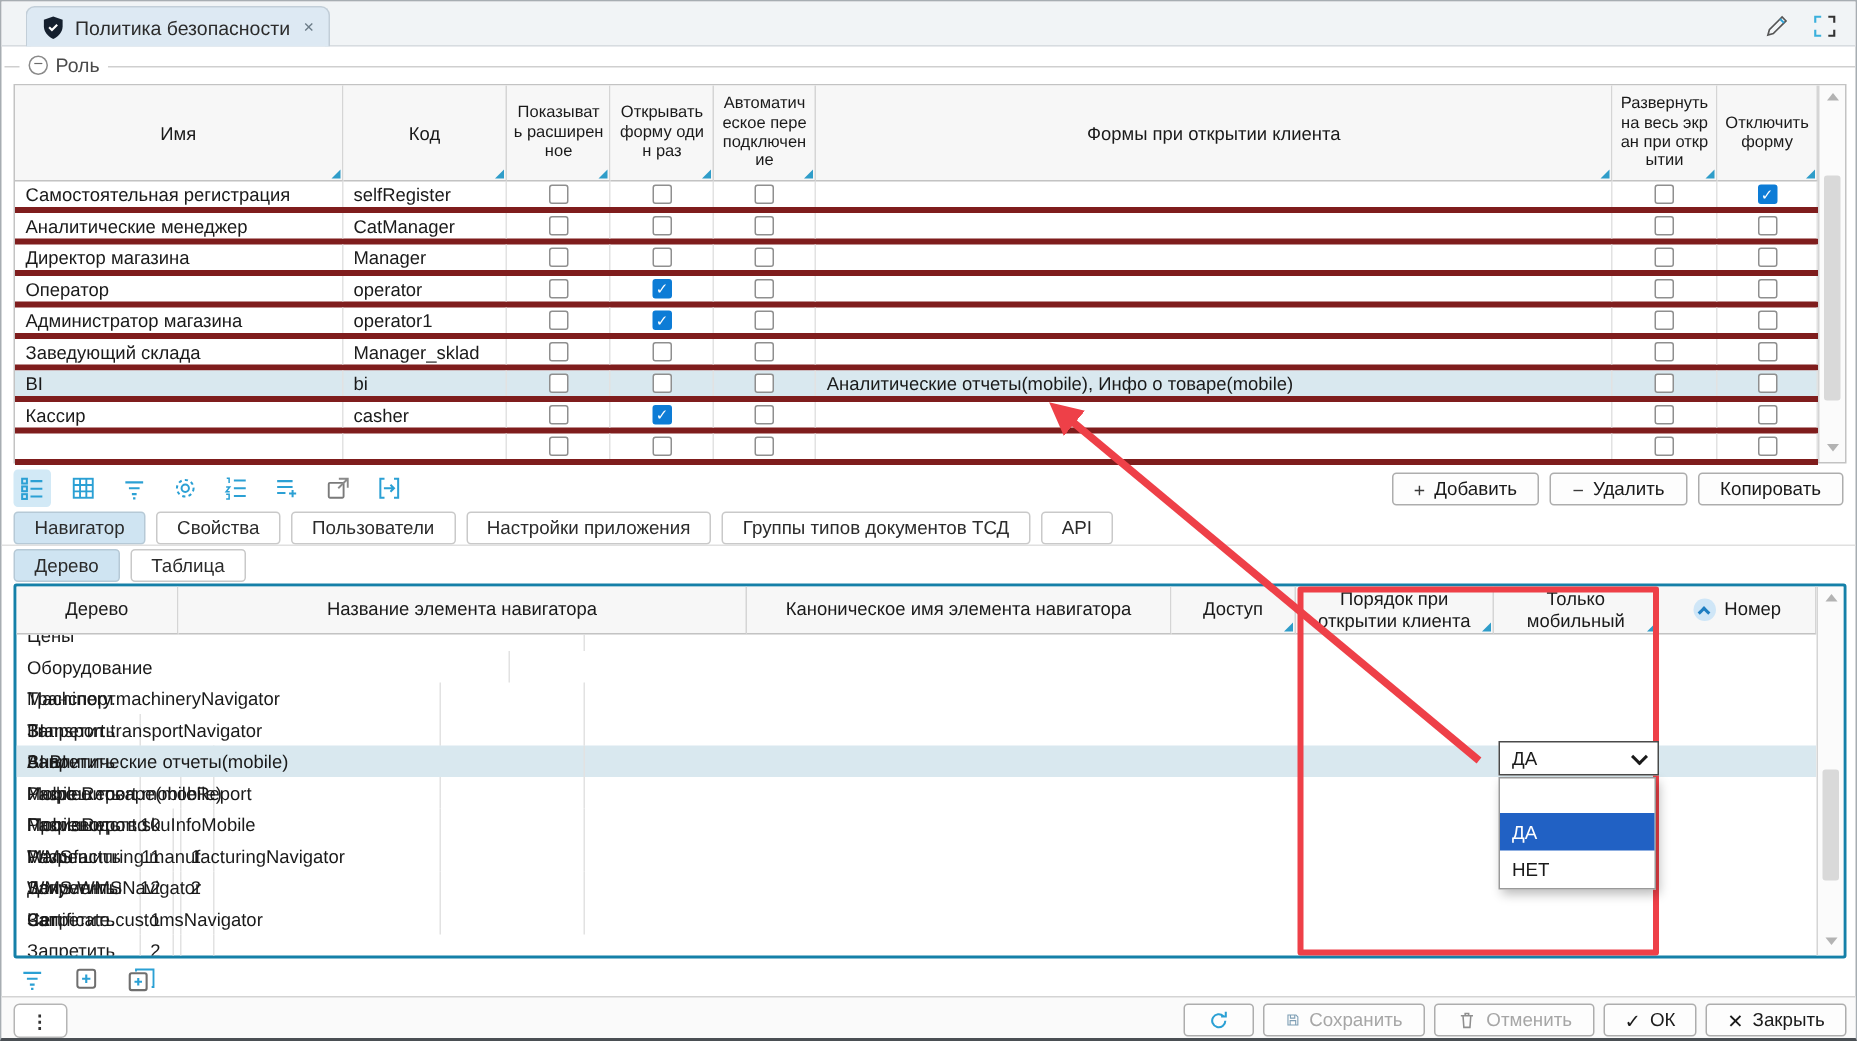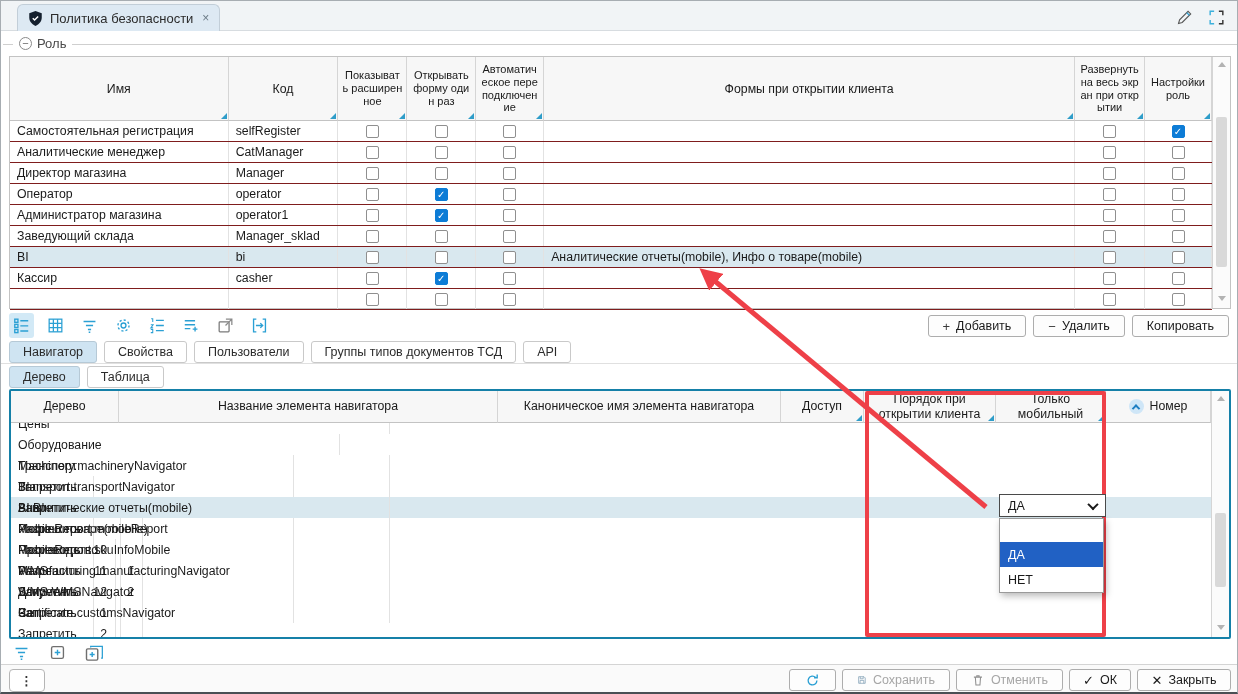--- a/index.html
+++ b/index.html
@@ -27,21 +27,21 @@
   .hcell { position:relative; background:#f7f7f7; border-right:1px solid #d5d5d5; border-bottom:1px solid #c3c3c3;
     display:flex; align-items:center; justify-content:center; text-align:center; overflow:hidden; padding:2px 4px; }
   .hcell.narrow { font-size:11px; word-break:break-all; line-height:1.18; }
   .sort-tri { position:absolute; right:1px; bottom:1px; width:0; height:0; border-left:6px solid transparent; border-bottom:6px solid #2f9dc9; }
   .cb { width:13px; height:13px; border:1px solid #8f8f8f; border-radius:2px; background:#fff; display:inline-flex; align-items:center; justify-content:center; font-size:10px; color:#fff; }
   .cb.checked { background:#0d7cd6; border-color:#0d7cd6; }
 
   
   .rtable { position:absolute; left:8px; top:55px; width:1222px; height:253px; border:1px solid #c3c3c3; background:#fff; }
   .rt-header { display:flex; height:64px; margin-right:18px; }
-  .rt-body .trow { display:flex; height:21px; border-bottom:1px solid #7f1d1d; }
+  .rt-body .trow { display:flex; height:21px; border-bottom:4px solid #7f1d1d; }
   .rt-body { margin-right:18px; }
   .trow .cell { border-right:1px solid #e2e2e2; display:flex; align-items:center; overflow:hidden; white-space:nowrap; }
   .trow.sel { background:#d9e8ef; }
   .cell.txt { padding-left:7px; }
   .cell.ctr { justify-content:center; }
 
   .vscroll { position:absolute; right:0; top:0; bottom:0; width:18px; border-left:1px solid #d5d5d5; background:#fbfbfb; }
   .vs-up, .vs-down { position:absolute; left:5px; width:0; height:0; border-left:4px solid transparent; border-right:4px solid transparent; }
   .vs-up { border-bottom:5px solid #b3b3b3; }
   .vs-down { border-top:5px solid #b3b3b3; }
@@ -167,21 +167,21 @@
         </div>
         <div class="hcell" style="width: 532px;">
           <span>Формы при открытии клиента</span>
           <span class="sort-tri"></span>
         </div>
         <div class="hcell narrow" style="width: 70px;">
           <span>Развернуть на весь экран при открытии</span>
           <span class="sort-tri"></span>
         </div>
         <div class="hcell narrow" style="width: 67px;">
-          <span>Настройки роль</span>
+          <span>Отключить форму</span>
           <span class="sort-tri"></span>
         </div>
       </div>
     <div class="rt-body">
         <div class="trow">
           <div class="cell txt" style="width: 219px;">Самостоятельная регистрация</div>
           <div class="cell txt" style="width: 110px;">selfRegister</div>
           <div class="cell ctr" style="width: 69px;">
             <span class="cb"></span>
           </div>
@@ -430,20 +430,21 @@
       </button>
     <button class="btn">
         <span>Копировать</span>
       </button>
   </div>
 
   <div class="tabs-row main">
       <span class="tab active">Навигатор</span>
       <span class="tab">Свойства</span>
       <span class="tab">Пользователи</span>
+      <span class="tab">Настройки приложения</span>
       <span class="tab">Группы типов документов ТСД</span>
       <span class="tab">API</span>
     </div>
   <div class="tabs-sep"></div>
   <div class="tabs-row sub">
       <span class="tab active">Дерево</span>
       <span class="tab">Таблица</span>
     </div>
 
   <div class="ntable">

